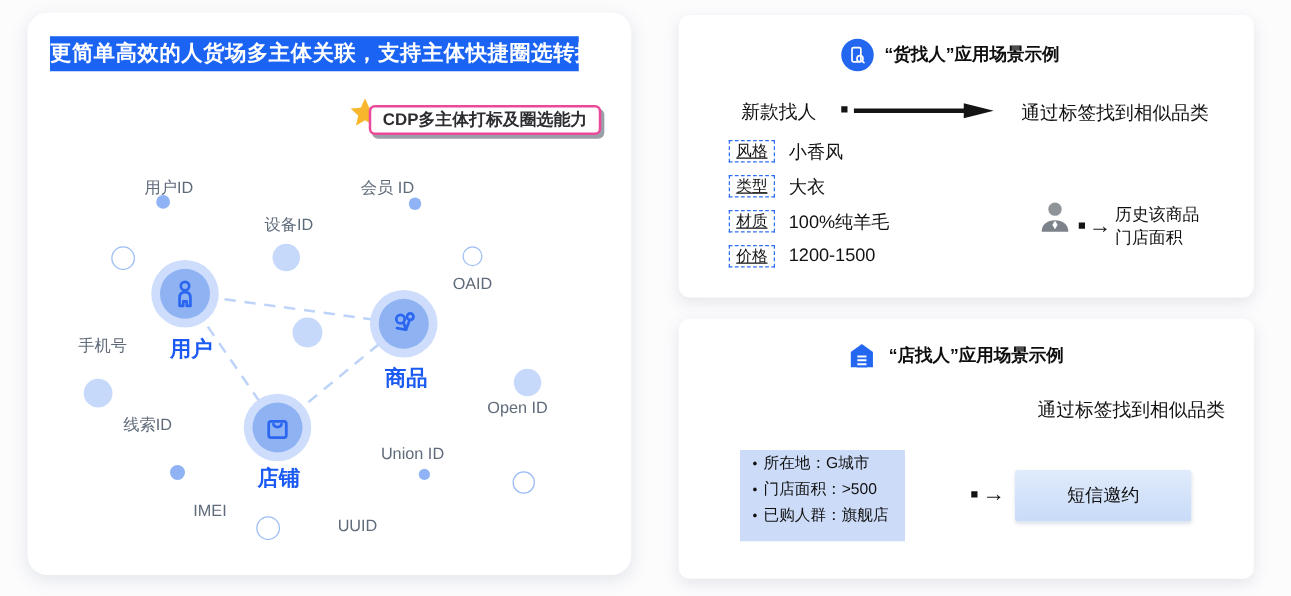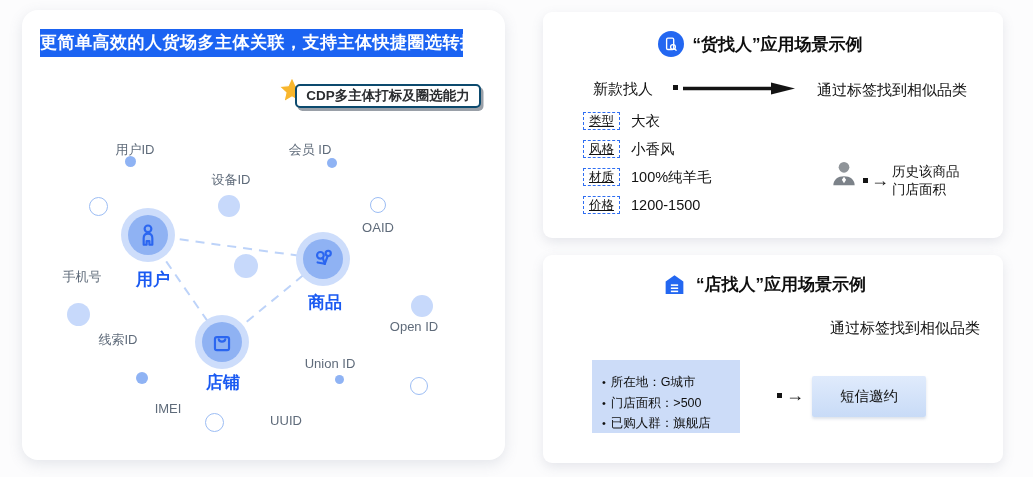--- a/index.html
+++ b/index.html
@@ -14,21 +14,21 @@
   .store-card { left:543px; top:255px; width:460px; height:208px; border-radius:9px;  box-shadow:0 4px 12px rgba(100,110,135,.15); }
 
   
   .banner {
     position:absolute; left:18px; top:19px; width:423px; height:28px;
     background:#1b63f2; color:#fff; font-weight:bold; font-size:17px;
     line-height:28px; text-align:center; letter-spacing:.5px; white-space:nowrap;
   }
   .badge-box {
     position:absolute; left:273px; top:74px; width:186px; height:24px;
-    background:#fff; border:2px solid #0c4a6e; border-radius:5px;
+    background:#fff; border:2px solid #ec4899; border-radius:5px;
     box-shadow:2.5px 3px 0 #9aa0a8;
     font-size:13.5px; font-weight:bold; color:#2b2d30; line-height:20px; text-align:center;
   }
   .star-svg { position:absolute; left:256px; top:66px; width:28px; height:28px; }
 
   .links-svg { position:absolute; left:0; top:0; width:483px; height:450px; }
 
   .dot { position:absolute; border-radius:50%; }
   .dot.light { background:#c7d9fb; }
   .dot.mid   { background:#8fb3f4; }
@@ -50,21 +50,21 @@
   .node-label {
     position:absolute; transform:translateX(-50%); white-space:nowrap;
     font-size:17px; font-weight:bold; color:#1a5af2;
   }
 
   
   .panel-header {
     position:absolute; left:0; right:0; display:flex;
     align-items:center; justify-content:center; gap:9px;
   }
-  .panel-title { font-size:17px; font-weight:bold; color:#0e0e0e; white-space:nowrap; }
+  .panel-title { font-size:14px; font-weight:bold; color:#0e0e0e; white-space:nowrap; }
   .hicon-circle {
     width:26px; height:26px; border-radius:50%; background:#2367f1;
     display:flex; align-items:center; justify-content:center; flex:none;
   }
   .sq { position:absolute; width:5px; height:5px; background:#141414; }
   .mini-arrow { position:absolute; font-size:18px; font-weight:bold; color:#141414; line-height:1; }
 
   
   .goods-card .panel-header { top:19px; padding-right:26px; }
   .flow-from, .flow-to { position:absolute; font-size:15px; color:#101010; white-space:nowrap; }
@@ -85,30 +85,30 @@
     font-size:13.5px; line-height:1.35; color:#101010; 
     font-weight:500; white-space:nowrap;
   }
 
   
   .store-card .panel-header { top:17px; padding-right:18px; }
   .scenario, .action { position:absolute; top:64px; font-size:15px; color:#101010; white-space:nowrap; }
   .scenario { left:44px; }
   .action   { left:287px; }
   .criteria-box {
-    position:absolute; left:49px; top:105px; width:148px; height:73px;
-    background:#ccdcf8; display:flex; align-items:flex-end;
+    position:absolute; left:49px; top:105px; width:132px; height:73px;
+    background:#ccdcf8; display:flex; align-items:flex-start;
   }
   .criteria-box ul { list-style:none; padding-left:10px; }
   .criteria-box li {
     font-size:12.5px; line-height:1.62; color:#101010; white-space:nowrap;
   }
   .criteria-box li::before { content:"•"; margin-right:5px; font-size:11px; color:#101010; }
   .sms-btn {
-    position:absolute; left:269px; top:121px; width:114px; height:41px;
+    position:absolute; left:269px; top:121px; width:141px; height:41px;
     border:none; border-radius:2px; cursor:pointer;
     background:linear-gradient(#e0ebfc, #c8dbf7);
     box-shadow:0 2px 3px rgba(120,140,170,.25);
     font-family:inherit; font-size:14.5px; color:#101010;
   }
 </style>
 </head>
 <body>
 
 <section class="card left-card">
@@ -199,26 +199,26 @@
   <span class="flow-from">新款找人</span>
   <span class="sq" style="left:130px;top:73px;"></span>
   <svg class="big-arrow" width="112" height="15" viewBox="0 0 112 15">
     <line x1="0" y1="7.5" x2="90" y2="7.5" stroke="#141414" stroke-width="3.6"></line>
     <polygon points="88,1.5 112,7.5 88,13.5" fill="#141414"></polygon>
   </svg>
   <span class="flow-to">通过标签找到相似品类</span>
 
   <div class="tags">
     <div class="tag-row">
+      <span class="chip">风格</span>
+      <span class="tag-val">小香风</span>
+    </div>
+    <div class="tag-row">
       <span class="chip">类型</span>
       <span class="tag-val">大衣</span>
-    </div>
-    <div class="tag-row">
-      <span class="chip">风格</span>
-      <span class="tag-val">小香风</span>
     </div>
     <div class="tag-row">
       <span class="chip">材质</span>
       <span class="tag-val">100%纯羊毛</span>
     </div>
     <div class="tag-row">
       <span class="chip">价格</span>
       <span class="tag-val">1200-1500</span>
     </div>
   </div>

